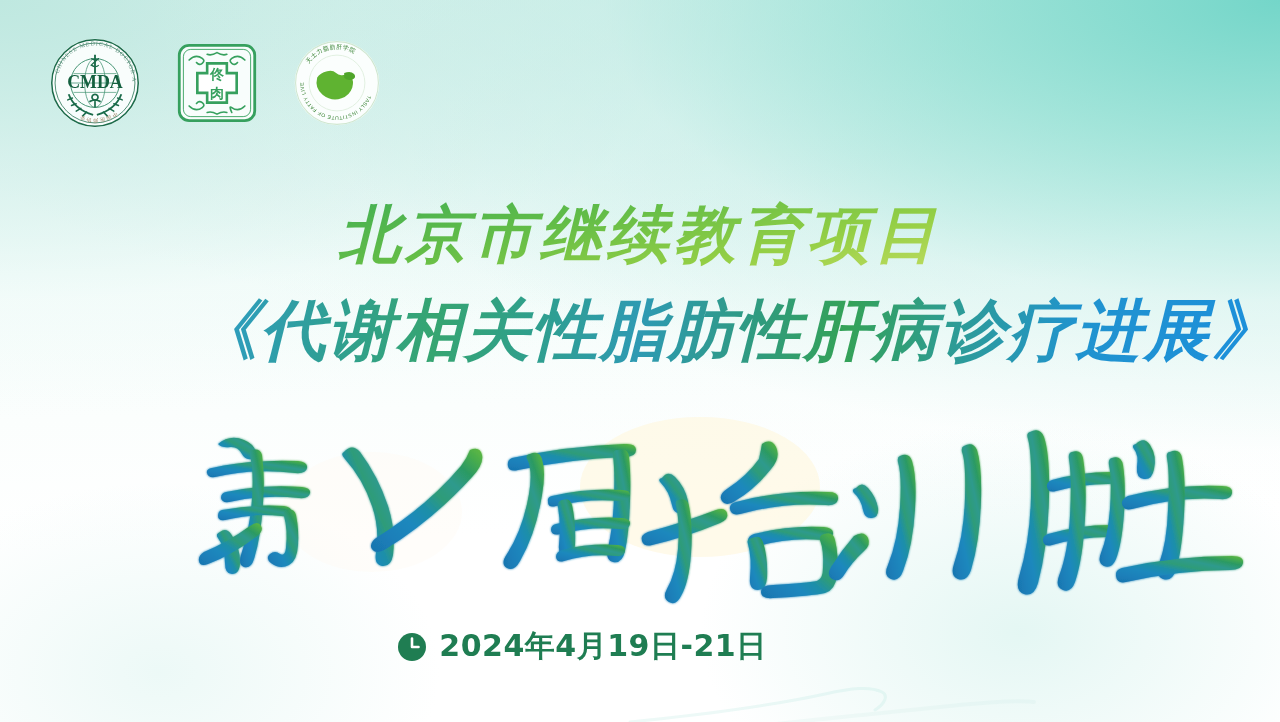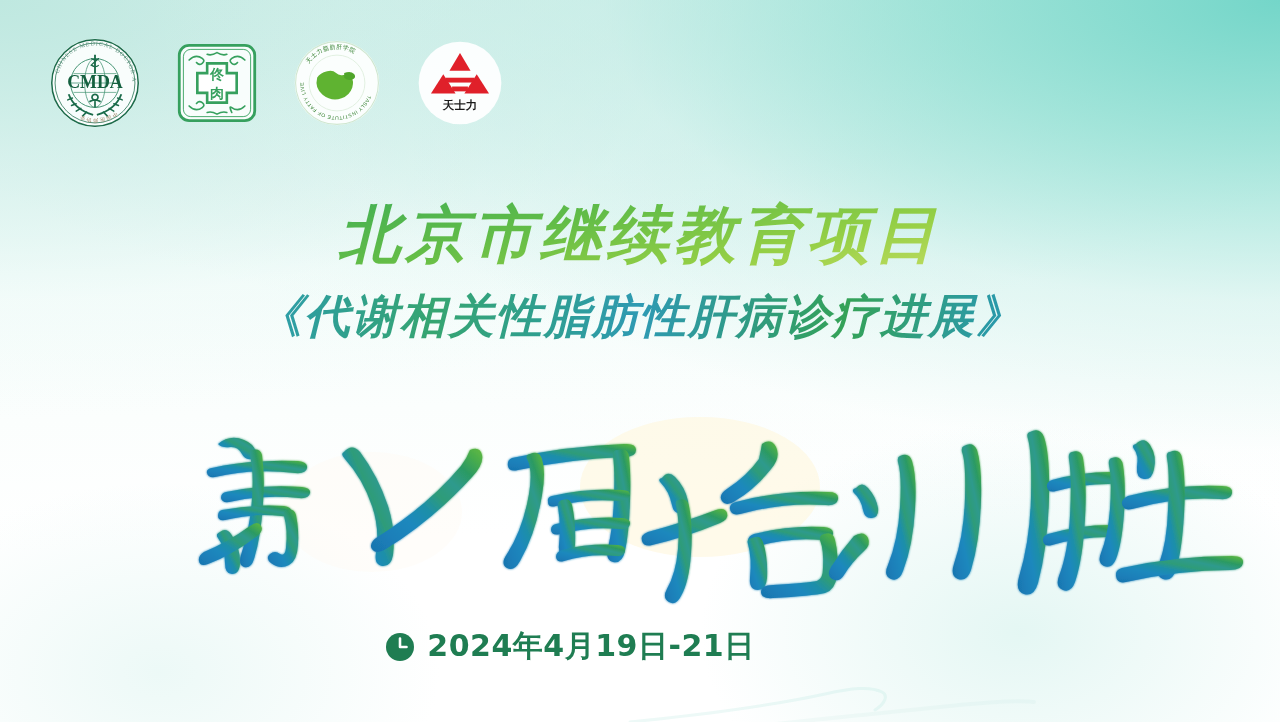--- a/index.html
+++ b/index.html
@@ -56,43 +56,43 @@
     font-size:62px; font-weight:bold; letter-spacing:5px;
     font-family:"DejaVu Sans","Liberation Sans",sans-serif;
     font-style:italic;
     background:linear-gradient(168deg,#2aa06a 0%, #3fae55 20%, #63bd47 42%, #94cf45 62%, #c3dd62 80%, #e2e79a 100%);
     -webkit-background-clip:text; background-clip:text;
     -webkit-text-fill-color:transparent; color:transparent;
     white-space:nowrap;
   }
   .line2 {
     position:absolute; top:286px; left:0; width:1280px;
-    text-align:center;
-    font-size:46px; font-weight:bold; letter-spacing:2px;
+    text-align:right;
+    font-size:66px; font-weight:bold; letter-spacing:2px;
     font-family:"DejaVu Sans","Liberation Sans",sans-serif;
     font-style:italic;
     background:linear-gradient(96deg,
         #21a3e0 0%, #1f9dd8 9%, #2e9dbe 18%, #2f9f93 26%,
         #36a571 34%, #2f9f8e 42%, #2e9ab3 50%,
         #2f9a85 58%, #34a257 66%, #2e9c93 74%,
         #2093cf 84%, #1c8fdc 100%);
     -webkit-background-clip:text; background-clip:text;
     -webkit-text-fill-color:transparent; color:transparent;
     white-space:nowrap;
   }
 
   
   #calligraphy {
     position:absolute; top:392px; left:0; width:1280px; height:215px;
   }
   #calligraphy svg { display:block; width:1280px; height:215px; }
 
   
   #footer {
-    position:absolute; top:626px; left:0; width:1138px;
+    position:absolute; top:626px; left:12px; width:1138px;
     display:flex; align-items:center; justify-content:center; gap:12px;
   }
   .info-item { display:flex; align-items:center; gap:10px; }
   .info-text {
     font-size:30px; font-weight:bold; letter-spacing:.5px;
     font-family:"DejaVu Sans","Liberation Sans",sans-serif;
     white-space:nowrap;
   }
   .info-date  { color:#1f7d52; }
   .info-venue { color:#2e5f72; }
@@ -186,33 +186,20 @@
         <path d="M58 39 q7 -3 11 1 q3 4 -2 6 q-6 2 -9 -2 z" fill="#4fa52a"></path>
         <text font-size="6.6" fill="#2f7d2a" font-family="'DejaVu Sans',sans-serif" letter-spacing="0.6">
           <textPath href="#flTop" startOffset="19%">天士力脂肪肝学院</textPath>
         </text>
         <text font-size="5.6" fill="#2f7d2a" font-family="'Liberation Sans',sans-serif" letter-spacing="0.5">
           <textPath href="#flBot" startOffset="12%">TASLY INSTITUTE OF FATTY LIVER</textPath>
         </text>
       </svg>
     </div>
 
-    <div class="logo">
-      <svg class="logo-tasly" viewBox="0 0 100 100">
-        <circle cx="50" cy="50" r="47" fill="#ffffff" opacity=".92"></circle>
-
-        <path d="M50 16 L62 36 H38 Z" fill="#e0202a"></path>
-        <path d="M31 40 L45 62 H17 Z" fill="#e0202a"></path>
-        <path d="M69 40 L83 62 H55 Z" fill="#e0202a"></path>
-        <rect x="34" y="44" width="32" height="5.5" fill="#e0202a"></rect>
-        <rect x="41" y="54" width="18" height="5.5" fill="#e0202a"></rect>
-        <text x="50" y="80" text-anchor="middle" font-size="13" font-weight="bold" fill="#1a1a1a" font-family="'DejaVu Sans',sans-serif">天士力</text>
-        <text x="50" y="92" text-anchor="middle" font-size="0.1" fill="transparent">TASLY</text>
-      </svg>
-    </div>
 
   </div>
 
   <div class="line1">北京市继续教育项目</div>
   <div class="line2">《代谢相关性脂肪性肝病诊疗进展》</div>
 
   <div id="calligraphy">
     <svg viewBox="0 0 1280 215" preserveAspectRatio="xMidYMid meet">
       <defs>
         <linearGradient id="calliGrad" x1="0" y1="1" x2="1" y2="0">

